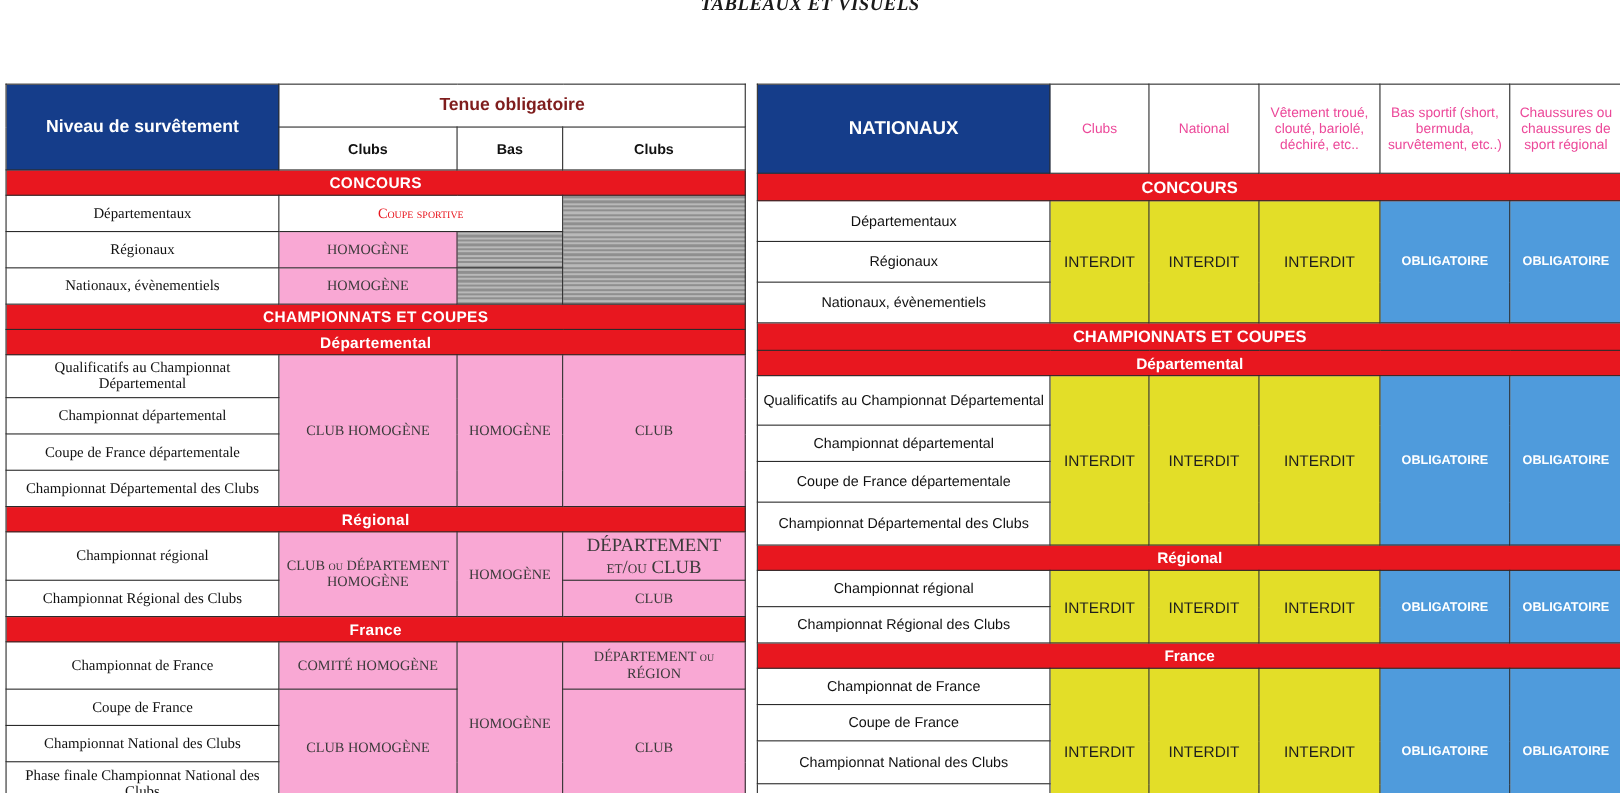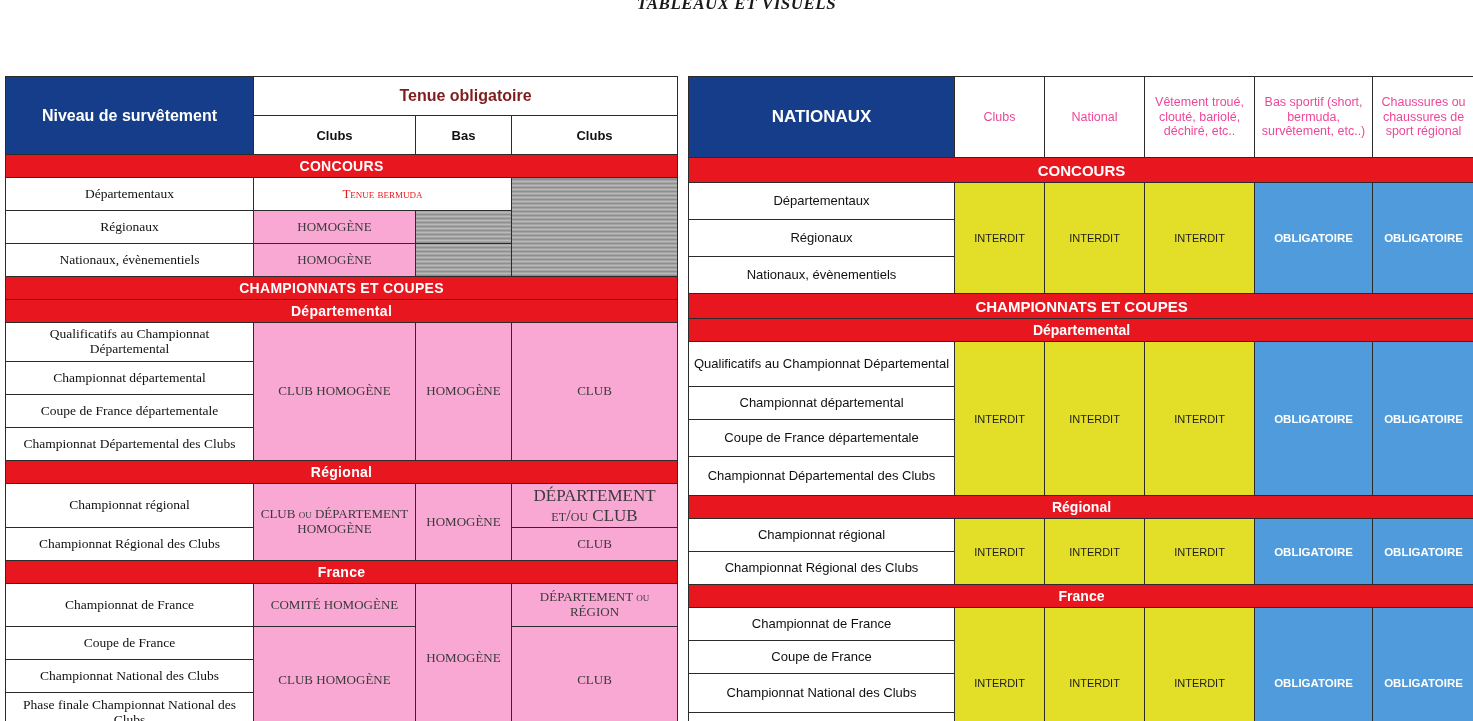--- a/index.html
+++ b/index.html
@@ -141,21 +141,21 @@
     background: #ffffff;
     color: #111111;
     font-size: 13px;
     height: 28px;
     padding: 2px 4px;
     line-height: 1.15;
   }
   .cell-yellow {
     background: #e3de28;
     color: #1e1e1e;
-    font-size: 11px;
+    font-size: 14px;
     font-weight: normal;
   }
   .cell-blue {
     background: #4f9bdc;
     color: #ffffff;
     font-size: 11.5px;
     font-weight: bold;
   }
   .band-red-right {
     background: #e8171f;
@@ -196,21 +196,21 @@
         <td class="hdr-sub">Bas</td>
         <td class="hdr-sub">Clubs</td>
       </tr>
 
       <tr>
         <td class="band-red" colspan="4">CONCOURS</td>
       </tr>
 
       <tr>
         <td class="row-label">Départementaux</td>
-        <td class="cell-red" colspan="2">Tenue bermuda</td>
+        <td class="cell-red" colspan="2">Coupe sportive</td>
         <td class="hatch" rowspan="3"></td>
       </tr>
       <tr>
         <td class="row-label">Régionaux</td>
         <td class="cell">HOMOGÈNE</td>
         <td class="hatch"></td>
       </tr>
       <tr>
         <td class="row-label">Nationaux, évènementiels</td>
         <td class="cell">HOMOGÈNE</td>

